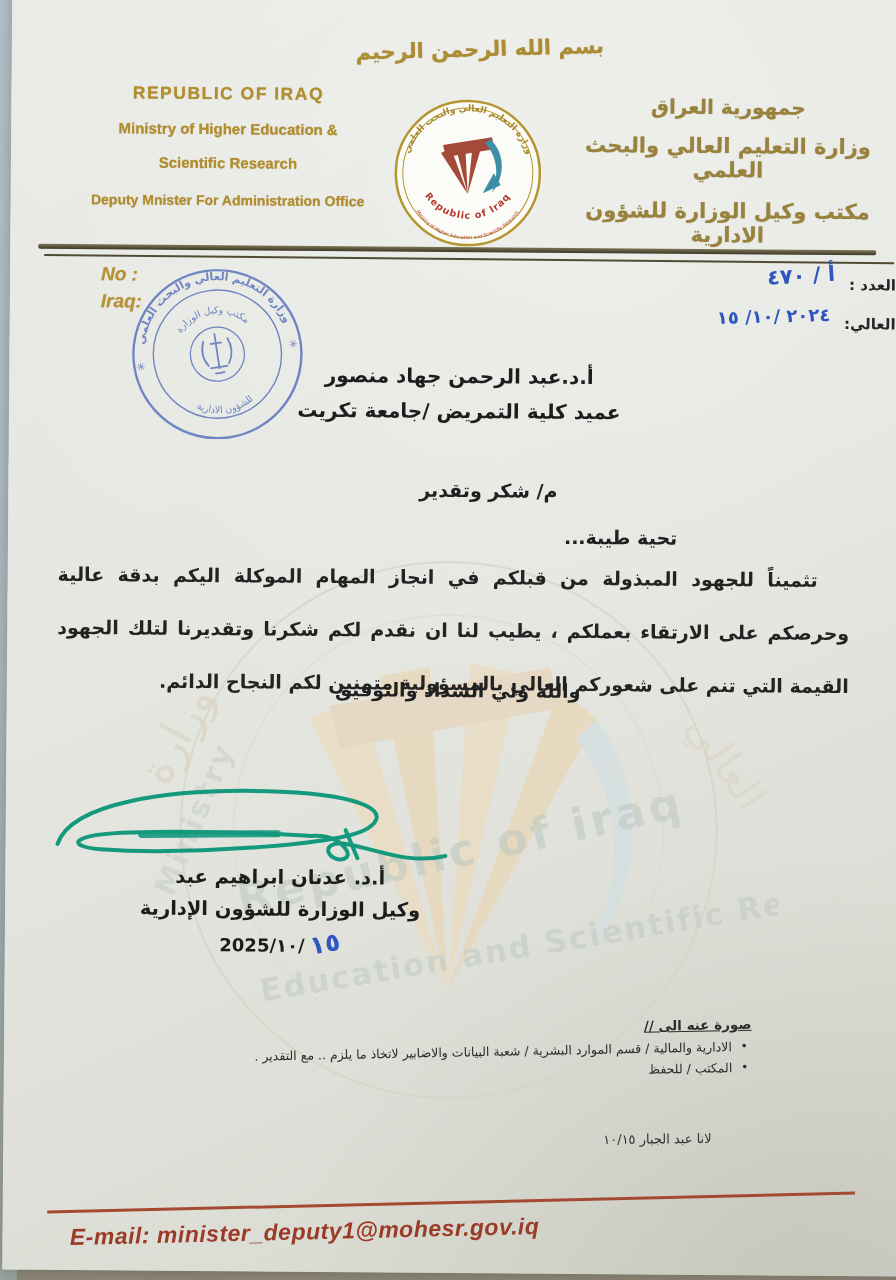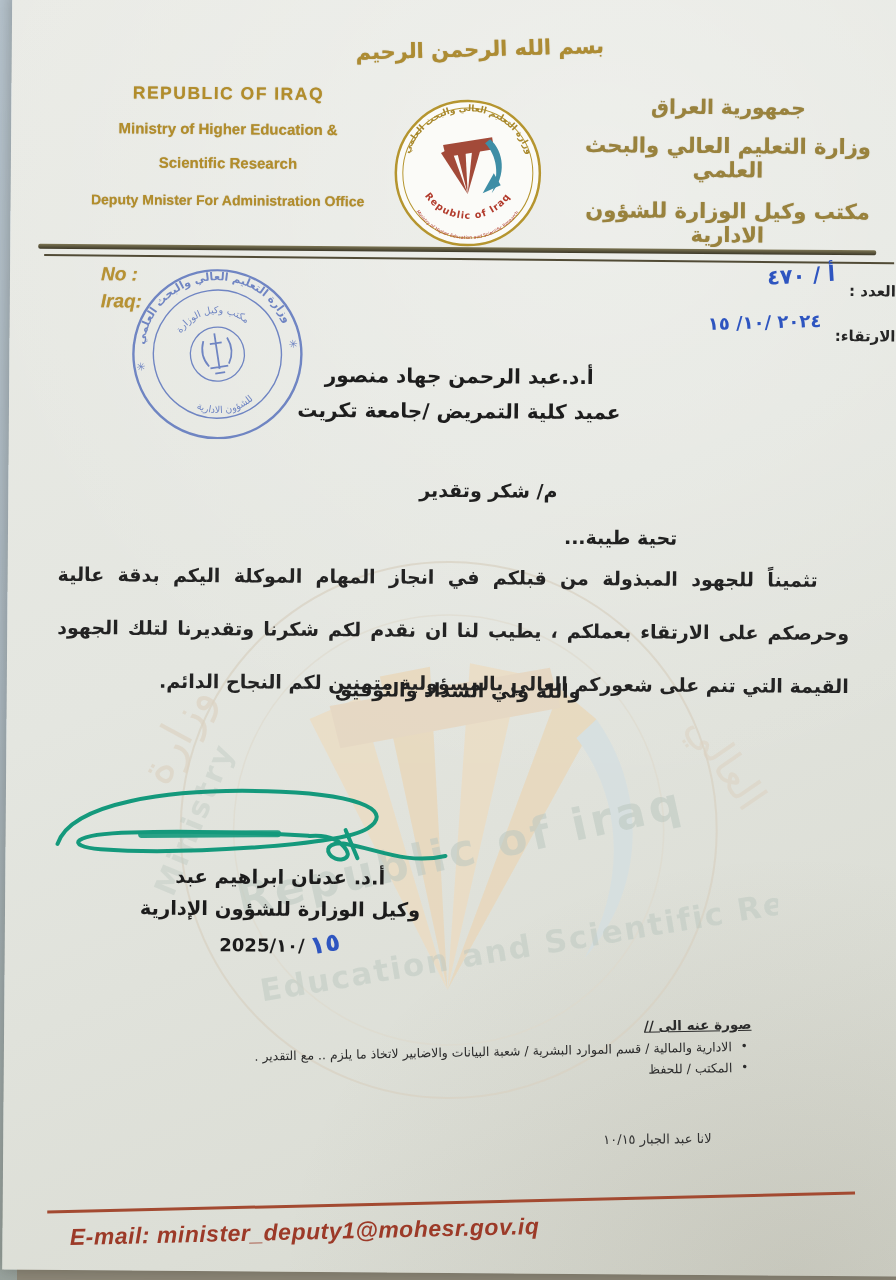--- a/index.html
+++ b/index.html
@@ -54,21 +54,21 @@
   
   .rule1 { left:28px; top:252px; width:838px; height:5px;
     background:linear-gradient(180deg,#7d7654,#3c3828); border-radius:2px; }
   .rule2 { left:34px; top:263px; width:850px; height:2px; background:#514b36; transform:rotate(.1deg); }
   
   .no-date { left:63px; top:268px; color:#b79233; font-family:"Liberation Sans",sans-serif;
     font-style:italic; font-weight:bold; font-size:19px; line-height:27px;
     text-shadow:0 0 1px rgba(150,118,40,.5);margin-left:28px; }
   .ref-block { left:618px; top:266px; width:268px; direction:rtl; }
   .ref-row { display:flex; align-items:flex-start; gap:14px; margin-bottom:9px; }
-  .ref-label { color:#262626; font-weight:bold; font-size:15px; white-space:nowrap; padding-top:18px; }
+  .ref-label { color:#262626; font-weight:bold; font-size:15px; white-space:nowrap; padding-top:12px; }
   .ink { color:#2e55c0; }
   .ref-val1 { direction:ltr; font-size:21px; font-weight:bold; transform:rotate(-4deg); display:inline-block; letter-spacing:2px; }
   .ref-val2 { direction:ltr; font-size:18px; font-weight:bold; transform:rotate(-2deg); display:inline-block; letter-spacing:1px; padding-top:3px; }
   .stamp { left:112px; top:276px; width:192px; height:170px; opacity:.85; }
   
   .addressee { left:238px; top:364px; width:424px; text-align:center; direction:rtl;
     font-weight:bold; font-size:20px; color:#1d1d1d; line-height:35px; }
   .subject { left:268px; top:484px; width:424px; text-align:center; direction:rtl;
     font-weight:bold; font-size:19px; color:#202020; }
   .greeting { left:556px; top:530px; width:238px; text-align:left; direction:rtl;
@@ -179,21 +179,21 @@
     <div>No :</div>
     <div>Iraq:</div>
   </div>
 
   <div class="abs ref-block">
     <div class="ref-row">
       <span class="ref-label">العدد :</span>
       <span class="ink ref-val1">أ / ٤٧٠</span>
     </div>
     <div class="ref-row">
-      <span class="ref-label">الارتقاء:</span>
+      <span class="ref-label">العالي:</span>
       <span class="ink ref-val2">٢٠٢٤ /١٠/ ١٥</span>
     </div>
   </div>
 
   <svg class="abs stamp" viewBox="0 0 192 170">
     <g transform="rotate(-9 96 85)" stroke="#5b74bd" fill="none">
       <circle cx="96" cy="85" r="84" stroke-width="2.4"></circle>
       <circle cx="96" cy="85" r="64" stroke-width="1.4"></circle>
       <circle cx="96" cy="85" r="27" stroke-width="1.3"></circle>
       <path d="M84,70 q-6,14 2,26 M96,64 v36 M108,70 q6,14 -2,26 M87,98 h18 M91,104 h10 M90,74 h12" stroke-width="1.8"></path>

